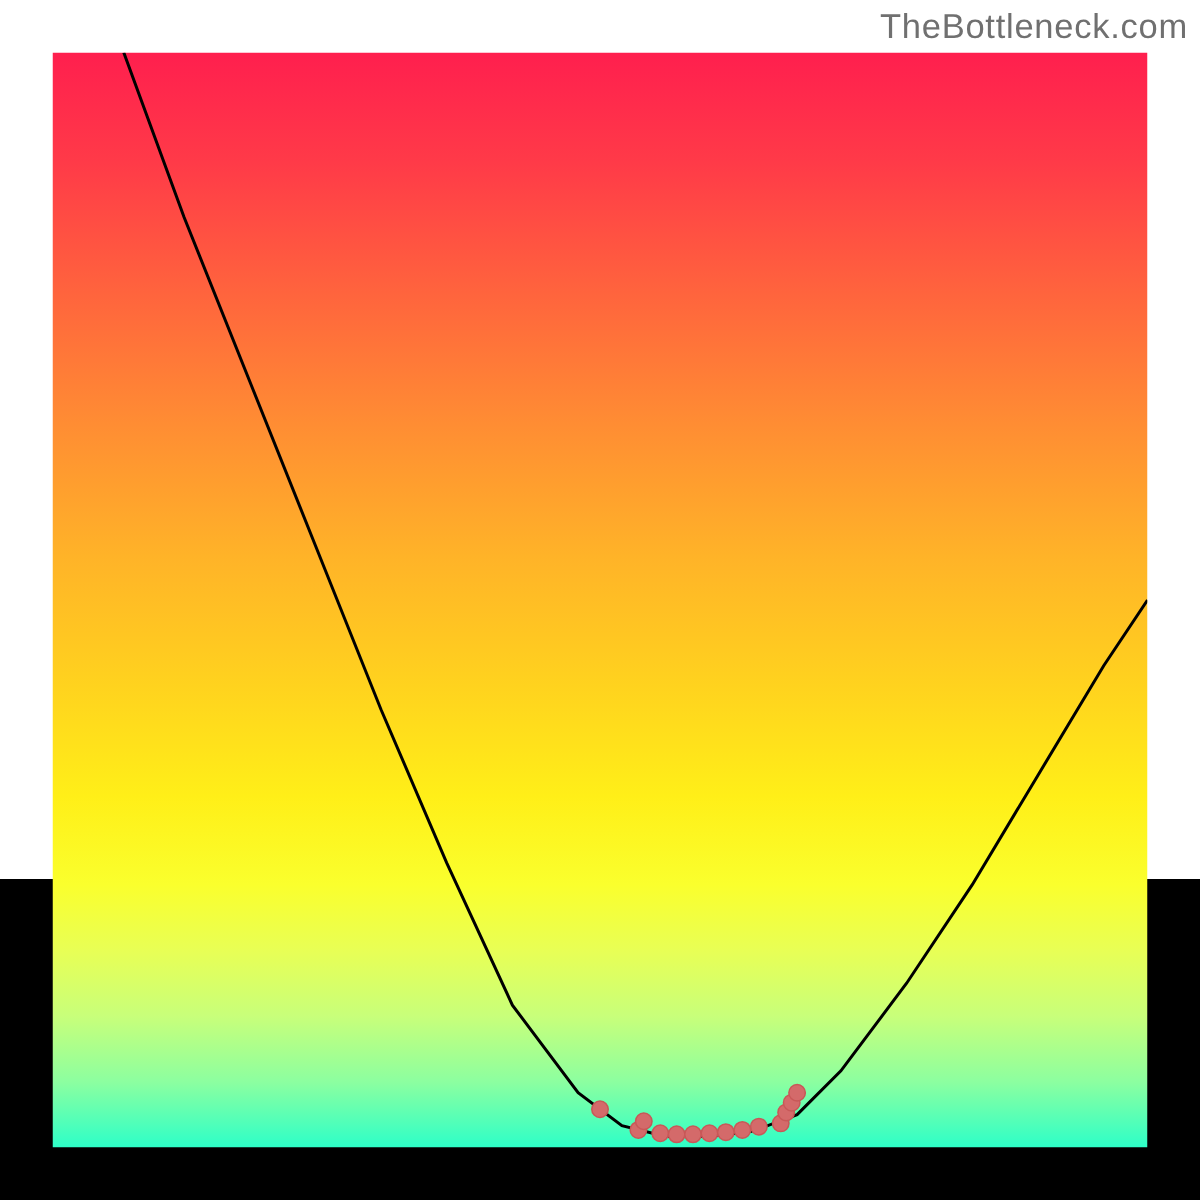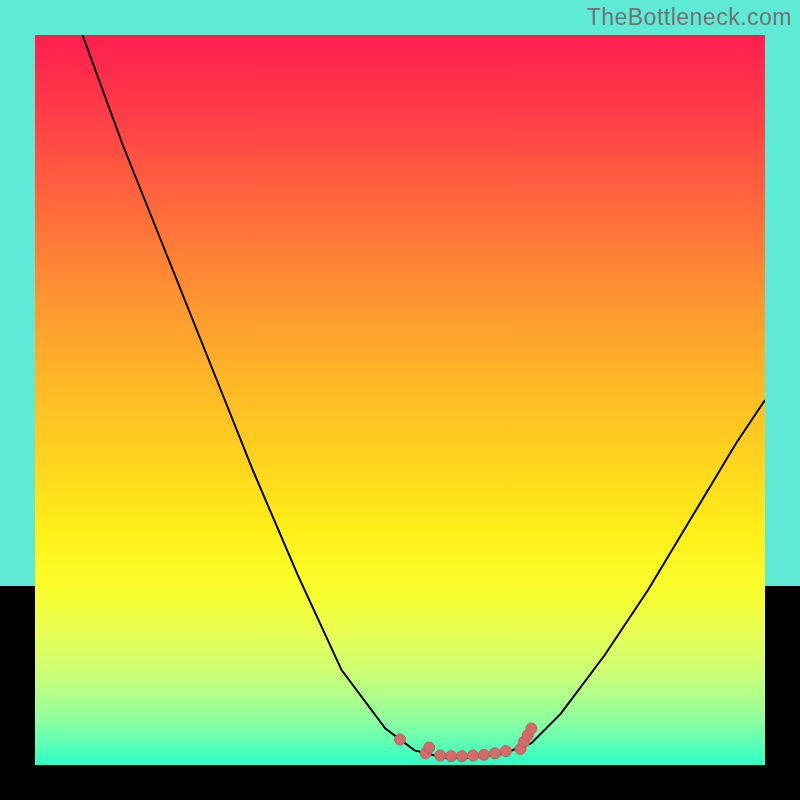--- a/index.html
+++ b/index.html
@@ -8,21 +8,21 @@
     width: 800px;
     height: 800px;
     overflow: hidden;
     background: #000;
     font-family: Arial, Helvetica, sans-serif;
   }
   .frame {
     position: relative;
     width: 800px;
     height: 586px;
-    background: #5eead4;
+    background: #ffffff;
   }
   .watermark {
     position: absolute;
     top: 4px;
     right: 8px;
     color: #707070;
     font-size: 23px;
     letter-spacing: 0.5px;
     font-weight: 500;
     z-index: 3;

